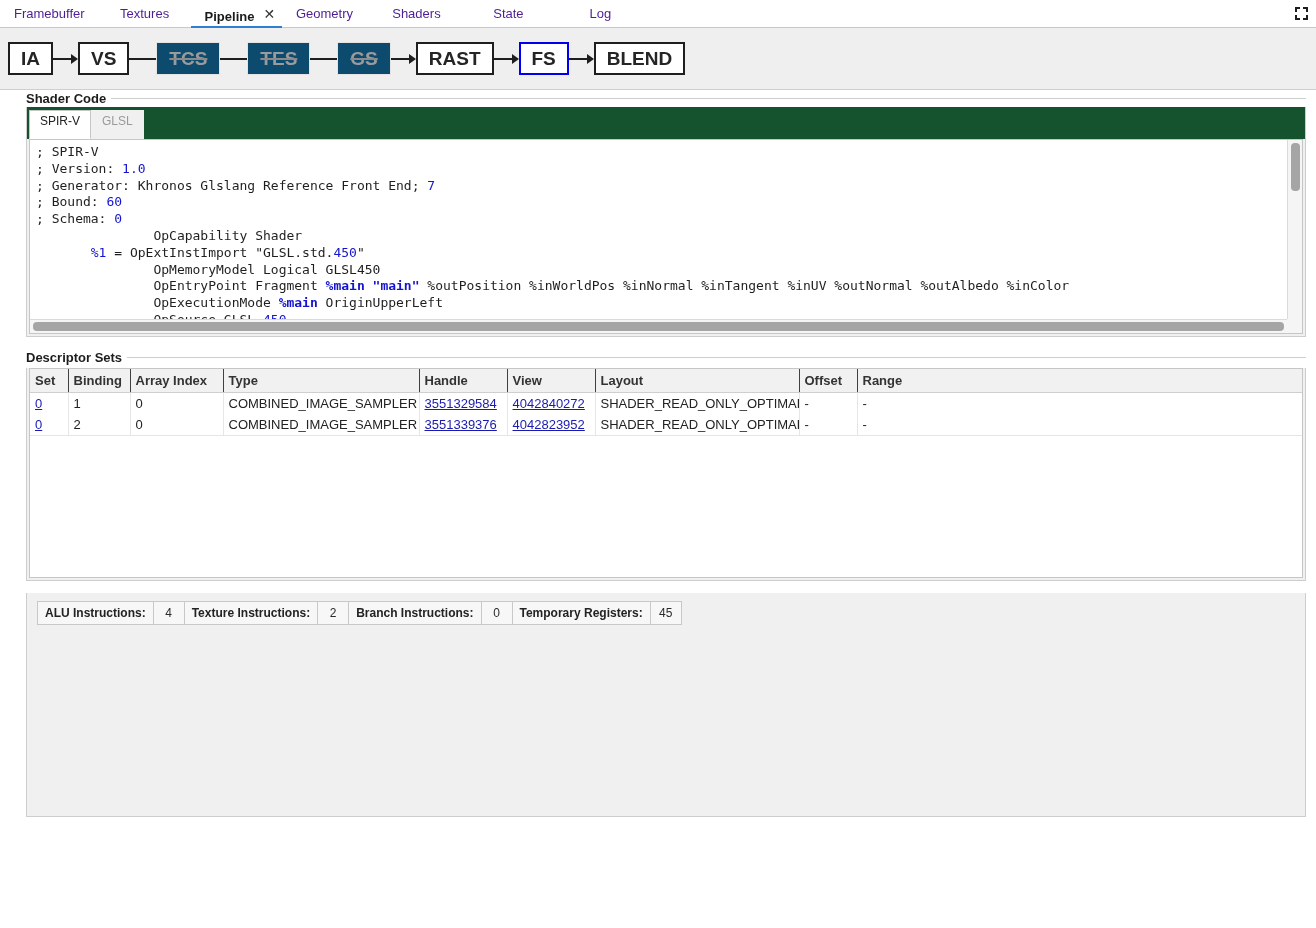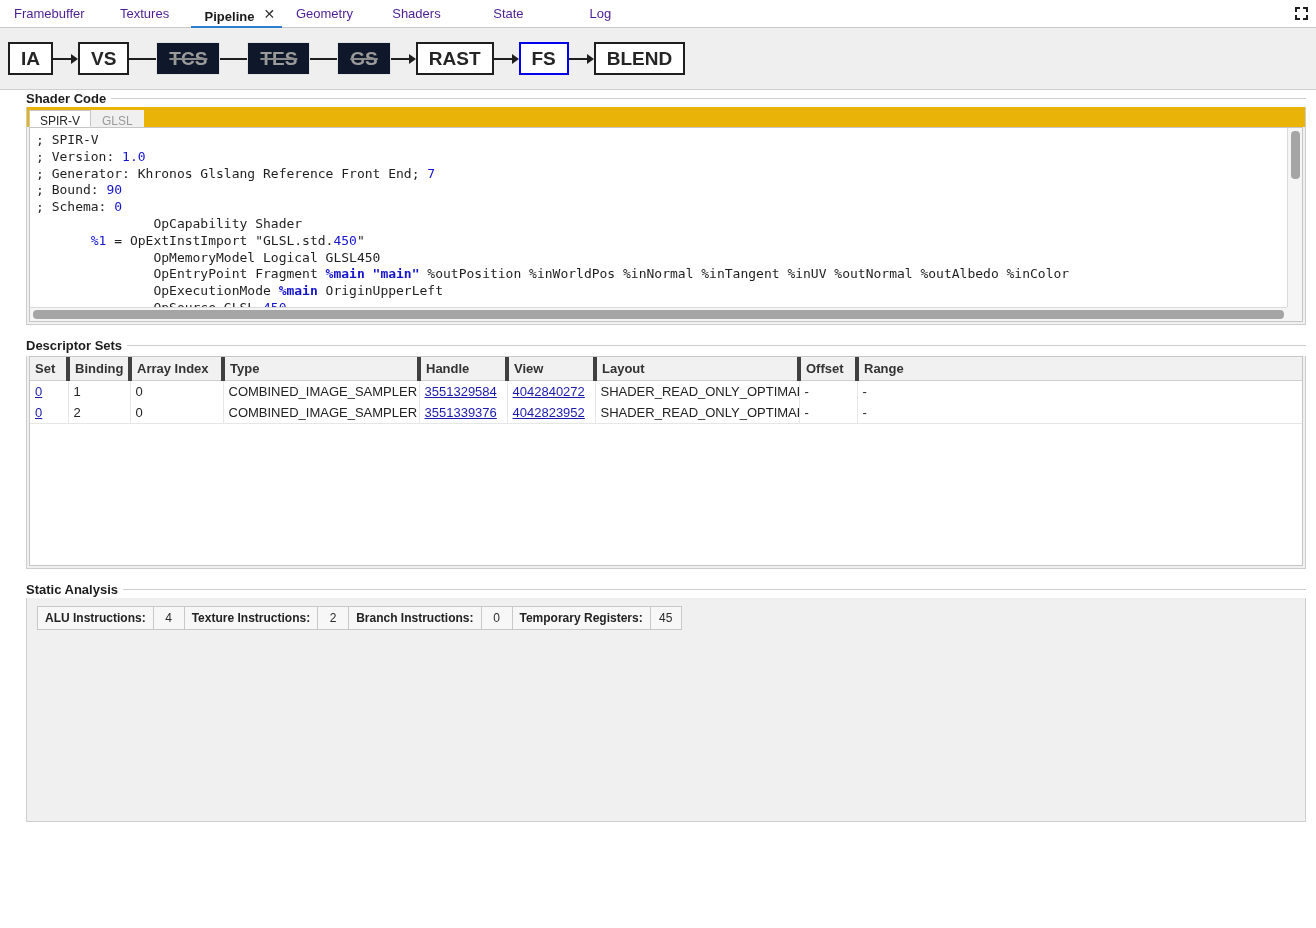--- a/index.html
+++ b/index.html
@@ -102,21 +102,21 @@
     font-weight: bold;
     color: #252525;
     padding: 5px 11px;
     line-height: 1.05;
     box-sizing: border-box;
     white-space: nowrap;
     cursor: default;
   }
   .stage.disabled {
     border: 1px solid #e4e4e4;
-    background: #0f172a;
+    background: #0c4a6e;
     color: #9b9b9b;
     text-decoration: line-through;
     text-decoration-color: #8a8a8a;
     text-decoration-thickness: 2px;
     padding: 6px 12px;
   }
   .stage.selected {
     border: 2px solid #0000ee;
   }
   .arrow {
@@ -189,23 +189,23 @@
     position: relative;
     height: 17px;
     display: flex;
     align-items: center;
   }
 
   
   .codetabs {
     display: flex;
     align-items: stretch;
-    background: #eab308;
+    background: #14532d;
     padding: 3px 2px 0 2px;
-    height: 20px;
+    height: 32px;
     box-sizing: border-box;
   }
   .codetab {
     font-size: 12px;
     padding: 3px 10px 2px 10px;
     background: #f0f0f0;
     color: #9a9a9a;
     border: 1px solid transparent;
     border-bottom: none;
     box-sizing: border-box;
@@ -297,21 +297,21 @@
     overflow: hidden;
   }
   table.dtable {
     border-collapse: collapse;
     width: 100%;
     font-size: 13px;
     table-layout: fixed;
   }
   table.dtable th {
     background: #f1f1f1;
-    border-right: 4px solid #404040;
+    border-right: 1px solid #404040;
     border-bottom: 1px solid #cfcfcf;
     text-align: left;
     font-weight: bold;
     color: #333333;
     padding: 4px 5px;
     font-size: 13px;
     white-space: nowrap;
     box-sizing: border-box;
   }
   table.dtable td {
@@ -454,21 +454,21 @@
     <div class="group-body">
       <div class="codetabs">
           <div class="codetab active">SPIR-V</div>
           <div class="codetab">GLSL</div>
         </div>
       <div class="code-wrap">
         <div class="code-inner">
           <pre class="code"><span>; SPIR-V</span>
 <span>; Version: </span><span class="num">1.0</span>
 <span>; Generator: Khronos Glslang Reference Front End; </span><span class="num">7</span>
-<span>; Bound: </span><span class="num">90</span>
+<span>; Bound: </span><span class="num">60</span>
 <span>; Schema: </span><span class="num">0</span>
 <span>               OpCapability Shader</span>
 <span>       </span><span class="num">%1</span><span> = OpExtInstImport "GLSL.std.</span><span class="num">450</span><span>"</span>
 <span>               OpMemoryModel Logical GLSL450</span>
 <span>               OpEntryPoint Fragment </span><span class="id">%main</span><span> </span><span class="id">"main"</span><span> %outPosition %inWorldPos %inNormal %inTangent %inUV %outNormal %outAlbedo %inColor</span>
 <span>               OpExecutionMode </span><span class="id">%main</span><span> OriginUpperLeft</span>
 <span>               OpSource GLSL </span><span class="num">450</span>
 </pre>
         </div>
         <div class="vscroll">
@@ -537,24 +537,20 @@
                 <td>-</td>
                 <td>-</td>
               </tr>
             </tbody>
         </table>
       </div>
     </div>
   </div>
 
   <div class="group">
-    <div class="group-head">
-      <div class="group-rule"></div>
-      <span class="group-title">Static Analysis</span>
-    </div>
     <div class="group-body">
       <div class="sa-wrap">
         <div class="sa-row">
             <div class="sa-label">ALU Instructions:</div>
             <div class="sa-value">4</div>
             <div class="sa-label">Texture Instructions:</div>
             <div class="sa-value">2</div>
             <div class="sa-label">Branch Instructions:</div>
             <div class="sa-value">0</div>
             <div class="sa-label">Temporary Registers:</div>

